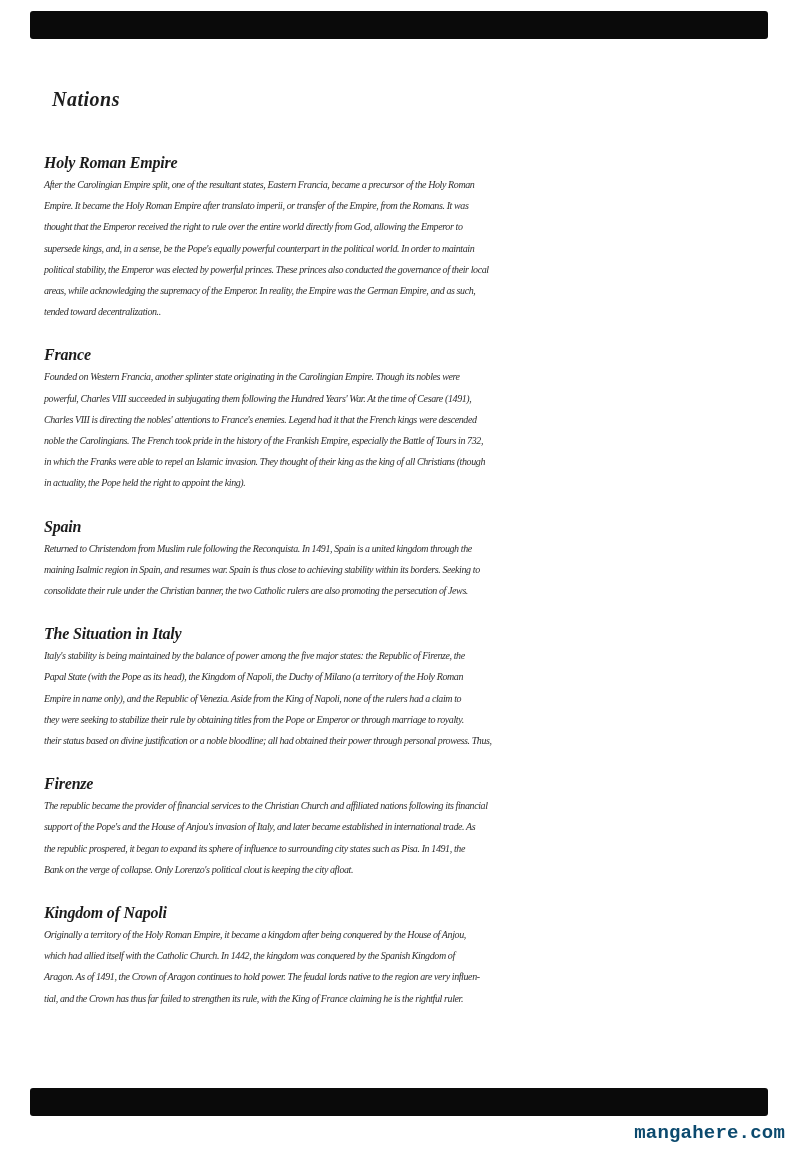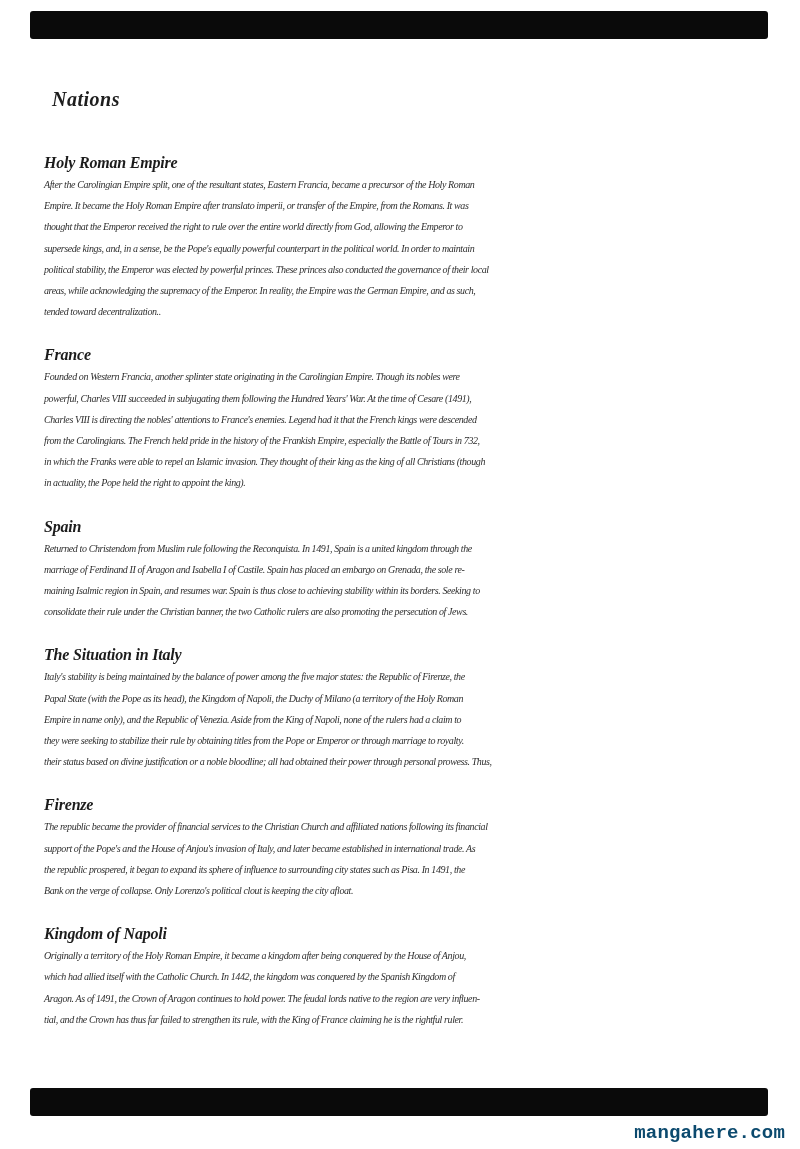--- a/index.html
+++ b/index.html
@@ -79,29 +79,28 @@
     <div class="tl">political stability, the Emperor was elected by powerful princes. These princes also conducted the governance of their local</div>
     <div class="tl">areas, while acknowledging the supremacy of the Emperor. In reality, the Empire was the German Empire, and as such,</div>
     <div class="tl">tended toward decentralization..</div>
   </div>
 
   <div class="section">
     <h2 class="sec-heading">France</h2>
     <div class="tl">Founded on Western Francia, another splinter state originating in the Carolingian Empire. Though its nobles were</div>
     <div class="tl">powerful, Charles VIII succeeded in subjugating them following the Hundred Years' War. At the time of Cesare (1491),</div>
     <div class="tl">Charles VIII is directing the nobles' attentions to France's enemies. Legend had it that the French kings were descended</div>
-    <div class="tl">from the Carolingians. The French held pride in the history of the Frankish Empire, especially the Battle of Tours in 732,</div>
+    <div class="tl">noble the Carolingians. The French took pride in the history of the Frankish Empire, especially the Battle of Tours in 732,</div>
     <div class="tl">in which the Franks were able to repel an Islamic invasion. They thought of their king as the king of all Christians (though</div>
     <div class="tl">in actuality, the Pope held the right to appoint the king).</div>
   </div>
 
   <div class="section">
     <h2 class="sec-heading">Spain</h2>
     <div class="tl">Returned to Christendom from Muslim rule following the Reconquista. In 1491, Spain is a united kingdom through the</div>
-    <div class="tl">marriage of Ferdinand II of Aragon and Isabella I of Castile. Spain has placed an embargo on Grenada, the sole re-</div>
     <div class="tl">maining Isalmic region in Spain, and resumes war. Spain is thus close to achieving stability within its borders. Seeking to</div>
     <div class="tl">consolidate their rule under the Christian banner, the two Catholic rulers are also promoting the persecution of Jews.</div>
   </div>
 
   <div class="section">
     <h2 class="sec-heading">The Situation in Italy</h2>
     <div class="tl">Italy's stability is being maintained by the balance of power among the five major states: the Republic of Firenze, the</div>
     <div class="tl">Papal State (with the Pope as its head), the Kingdom of Napoli, the Duchy of Milano (a territory of the Holy Roman</div>
     <div class="tl">Empire in name only), and the Republic of Venezia. Aside from the King of Napoli, none of the rulers had a claim to</div>
     <div class="tl">they were seeking to stabilize their rule by obtaining titles from the Pope or Emperor or through marriage to royalty.</div>

